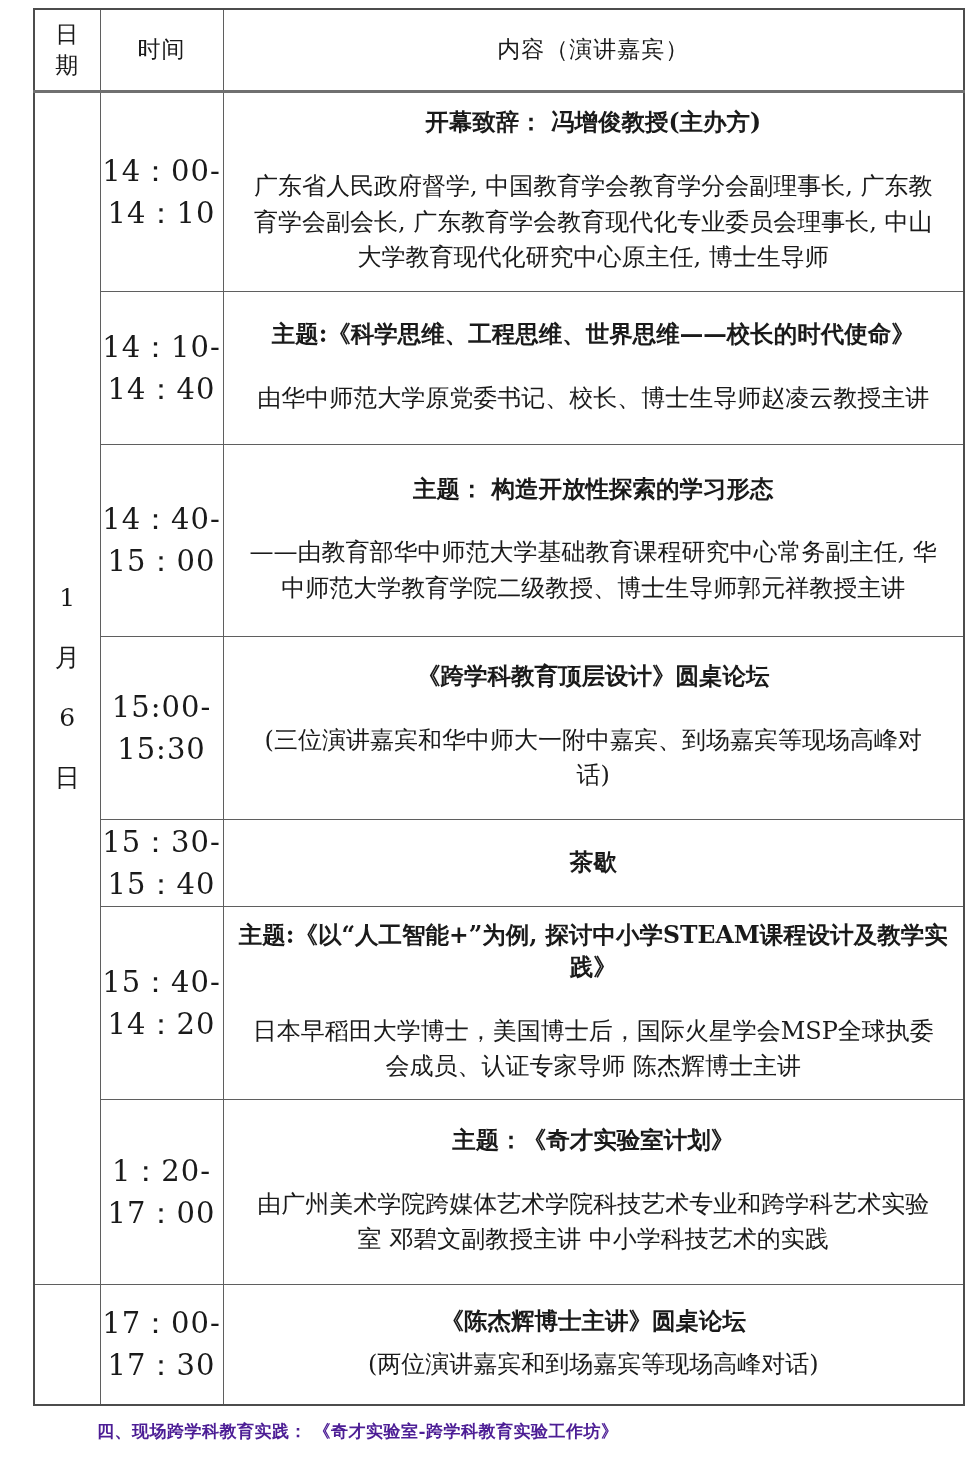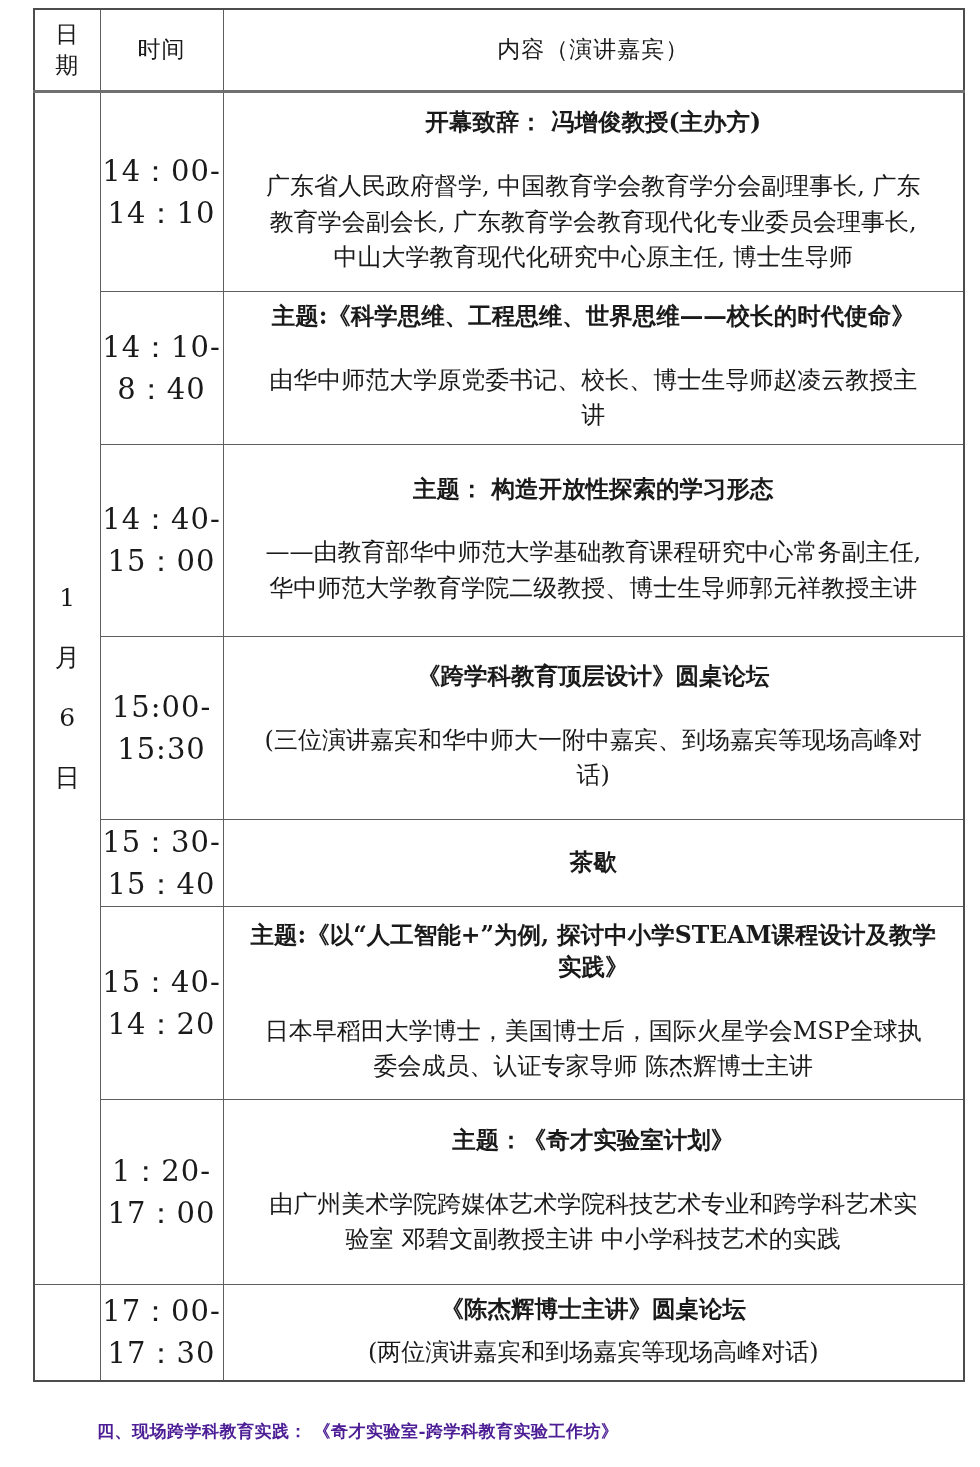--- a/index.html
+++ b/index.html
@@ -49,42 +49,42 @@
   .stack span { display: block; line-height: 31px; }
 
   
   tr.r0 { height: 200px; }
   tr.r1 { height: 153px; }
   tr.r2 { height: 192px; }
   tr.r3 { height: 183px; }
   tr.r4 { height: 72px;  }
   tr.r5 { height: 193px; }
   tr.r6 { height: 185px; }
-  tr.r7 { height: 97px; margin-left: 39px;  }
+  tr.r7 { height: 121px; margin-left: 39px;  }
 
   td.date-cell {
     text-align: center;
     font-size: 25px;
   }
   td.date-cell .char {
     display: block;
     line-height: 60px;
   }
   td.time-cell {
     text-align: center;
     font-size: 29px;
   }
   td.time-cell span {
     display: block;
     line-height: 42px;
     letter-spacing: 1px;
   }
   td.content-cell {
     text-align: center;
-    padding: 6px 18px;
+    padding: 6px 6px;
   }
   .session-title {
     font-weight: bold;
     font-size: 23.5px;
     line-height: 1.35;
   }
   .session-body {
     font-size: 24px;
     line-height: 1.48;
     margin-top: 30px;
@@ -141,21 +141,21 @@
       </td>
       <td class="content-cell">
         <div class="session-title">开幕致辞： 冯增俊教授(主办方)</div>
         <div class="session-body">广东省人民政府督学, 中国教育学会教育学分会副理事长, 广东教育学会副会长, 广东教育学会教育现代化专业委员会理事长, 中山大学教育现代化研究中心原主任, 博士生导师</div>
       </td>
     </tr>
 
     <tr class="r1">
       <td class="time-cell">
         <span>14：10-</span>
-        <span>8：40</span>
+        <span>14：40</span>
       </td>
       <td class="content-cell">
         <div class="session-title">主题:《科学思维、工程思维、世界思维——校长的时代使命》</div>
         <div class="session-body">由华中师范大学原党委书记、校长、博士生导师赵凌云教授主讲</div>
       </td>
     </tr>
 
     <tr class="r2">
       <td class="time-cell">
         <span>14：40-</span>

